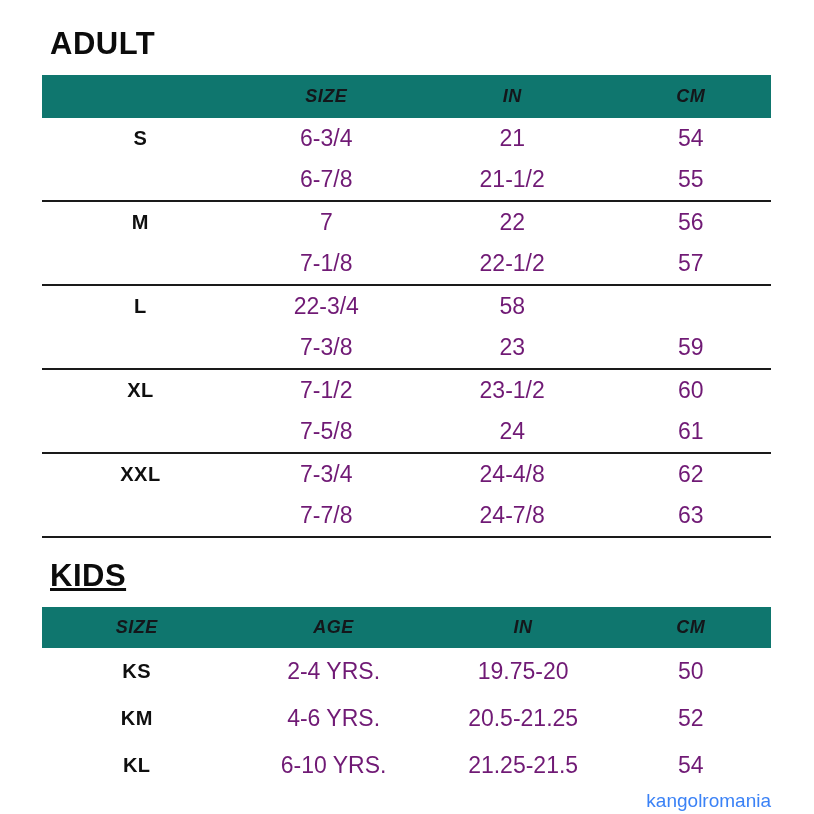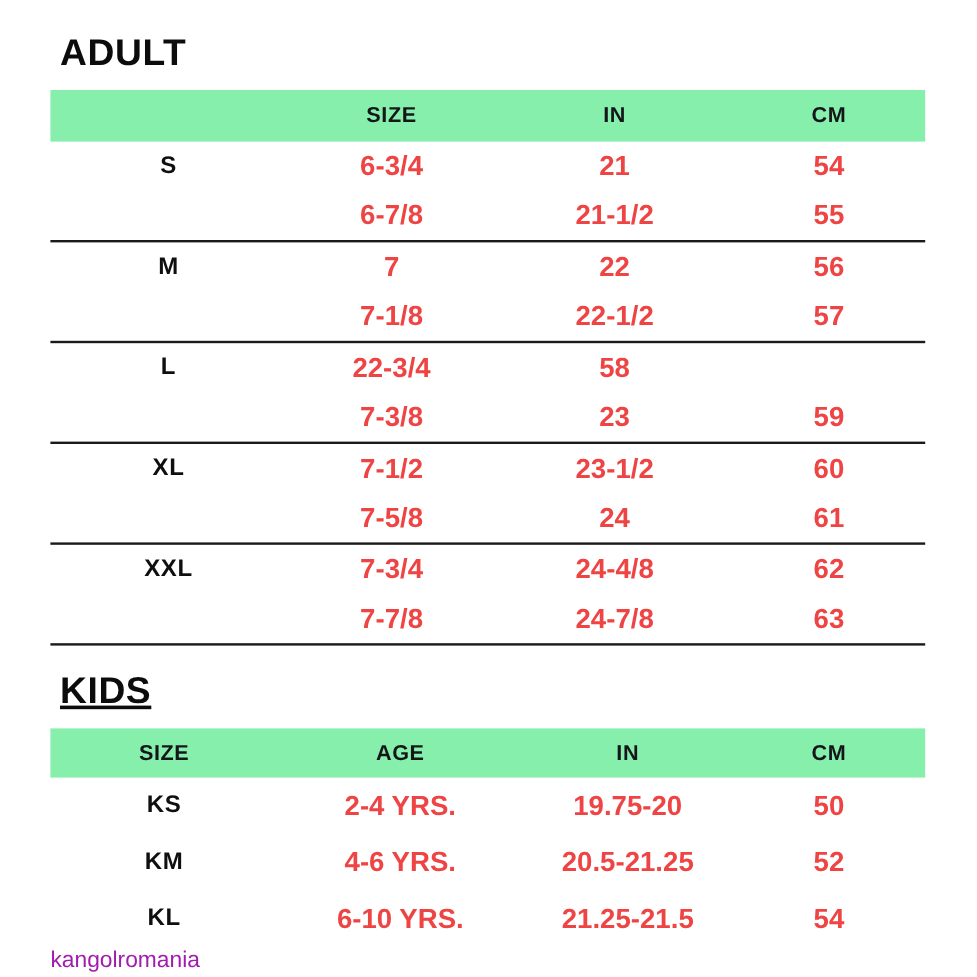--- a/index.html
+++ b/index.html
@@ -17,24 +17,25 @@
   h1.section-title {
     font-size: 31px;
     line-height: 31px;
     font-weight: bold;
     letter-spacing: 0.5px;
     color: #0c0c0c;
     padding-left: 8px;
     margin-bottom: 16px;
   }
   .thead {
-    background: #86efac;
+    background: #0f766e;
     height: 43px;
     display: grid;
     align-items: center;
+    font-style: italic;
   }
   .kids .thead { height: 41px; }
   .thead .cell {
     font-weight: bold;
     font-size: 18px;
     letter-spacing: 0.5px;
     color: #14161a;
     text-align: center;
   }
   .adult-grid { grid-template-columns: 27% 24% 27% 22%; }
@@ -42,37 +43,37 @@
   .group { border-bottom: 2px solid #1a1a1a; }
   .row {
     height: 41px;
     display: grid;
     align-items: center;
   }
   .kids .row { height: 47px; }
   .cell {
     text-align: center;
     font-size: 23px;
-    font-weight: 700;
-    color: #ef4444;
+    font-weight: 400;
+    color: #701a75;
     white-space: nowrap;
   }
   .cell.label {
     font-weight: bold;
     font-size: 20px;
     letter-spacing: 0.5px;
     color: #0f0f0f;
   }
   .kids-section-title { margin-top: 22px; text-decoration: underline; }
   .footer {
-    text-align: left;
+    text-align: right;
     font-size: 19px;
     font-weight: 300;
     line-height: 22px;
-    color: #a21caf;
+    color: #3b82f6;
     margin-top: 1px;
   }
 </style>
 </head>
 <body>
 
 <div class="page">
 
   <h1 class="section-title">ADULT</h1>
 

